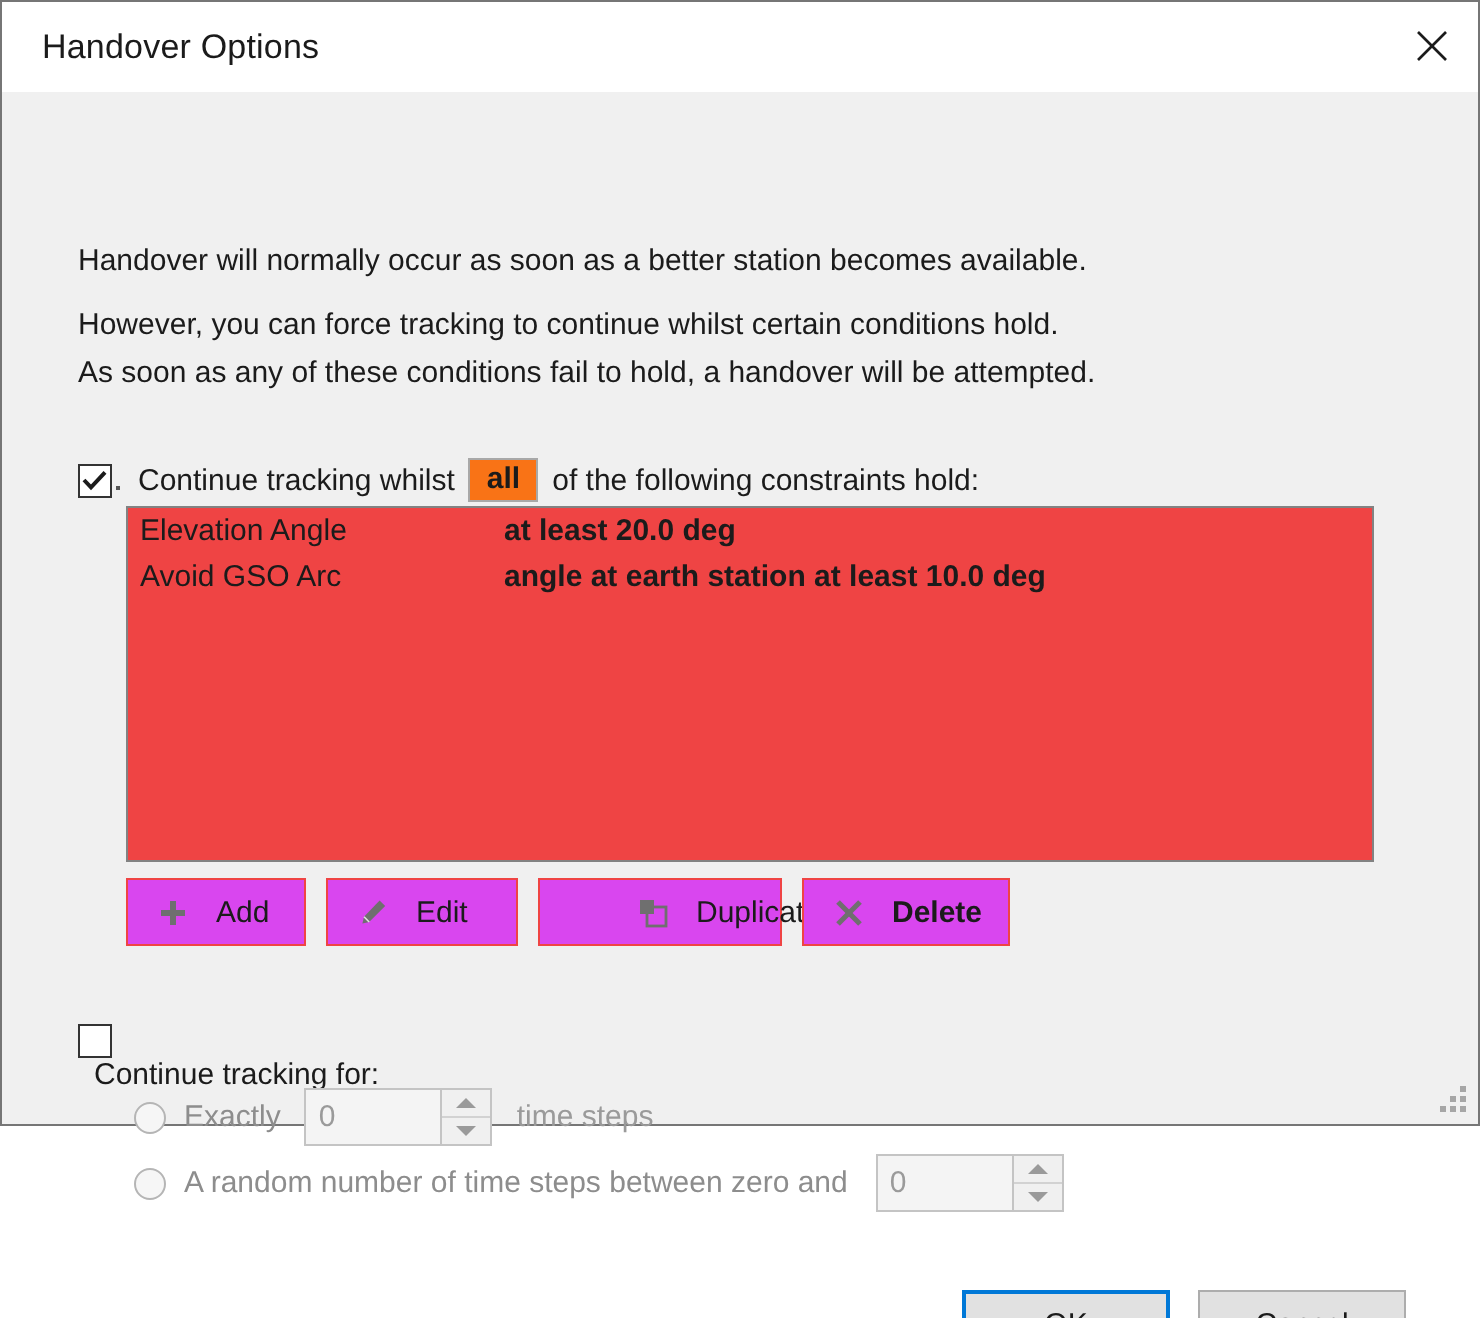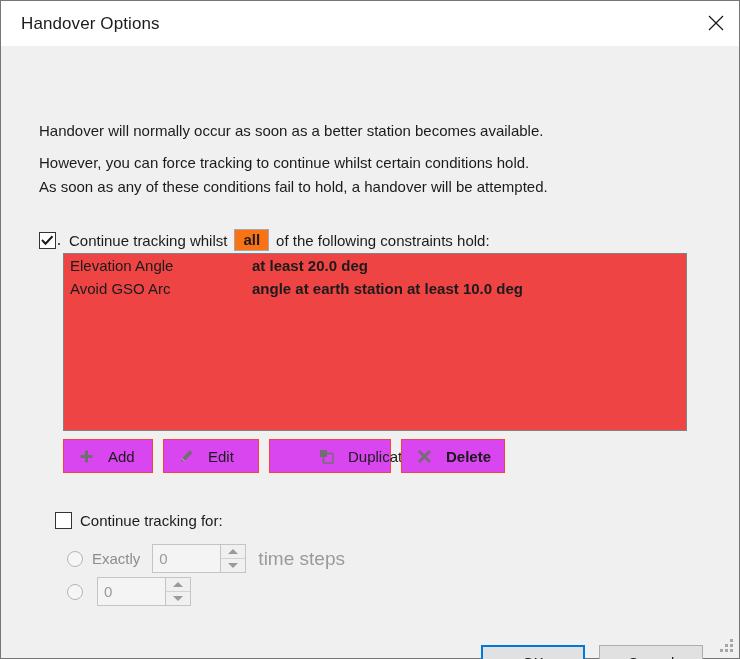--- a/index.html
+++ b/index.html
@@ -9,21 +9,21 @@
   body {
     width: 740px;
     height: 659px;
     font-family: "Liberation Sans", sans-serif;
     background: #ffffff;
     overflow: hidden;
   }
   .dialog {
     position: relative;
     width: 740px;
-    height: 659px;
+    height: 563px;
     box-sizing: border-box;
     border: 1px solid #767676;
     background: #f0f0f0;
     display: flex;
     flex-direction: column;
   }
   
   .titlebar {
     height: 45px;
     background: #ffffff;
@@ -165,24 +165,25 @@
   }
   .tbtn .lbl { padding-right: 4px; }
   .w-add { width: 90px; }
   .w-edit { width: 96px; }
   .w-dup { width: 122px; padding-left: 48px; }
   .w-del { width: 104px; font-weight: bold; }
 
   
   .check-row2 {
     position: absolute;
-    left: 54px;
+    left: 38px;
     top: 466px;
     display: flex;
     align-items: flex-start;
+    flex-direction: column;
   }
   .cb2 {
     width: 17px;
     height: 17px;
     box-sizing: border-box;
     border: 1px solid #333333;
     background: #ffffff;
     flex: 0 0 auto;
   }
   .check-label2 {
@@ -253,21 +254,21 @@
     border-bottom: 5px solid #9a9a9a;
   }
   .tri-down {
     width: 0; height: 0;
     border-left: 5px solid transparent;
     border-right: 5px solid transparent;
     border-top: 5px solid #9a9a9a;
   }
   .sp-ex { margin-left: 12px; }
   .unit-label {
-    font-size: 19px;
+    font-size: 15px;
     color: #9a9a9a;
     margin-left: 12px;
   }
   .sp-rand { margin-left: 14px; }
 
   
   .ok-btn, .cancel-btn {
     position: absolute;
     height: 34px;
     width: 104px;
@@ -413,20 +414,21 @@
           <span class="spin-down">
               <i class="tri-down"></i>
             </span>
         </span>
       </span>
       <span class="unit-label">time steps</span>
     </div>
 
     <div class="radio-row r2">
       <span class="radio"></span>
+      <span class="radio-label">A random number of time steps between zero and</span>
       <span class="spinner sp-rand">
         <span class="spin-val">0</span>
         <span class="spin-btns">
           <span class="spin-up">
               <i class="tri-up"></i>
             </span>
           <span class="spin-down">
               <i class="tri-down"></i>
             </span>
         </span>

